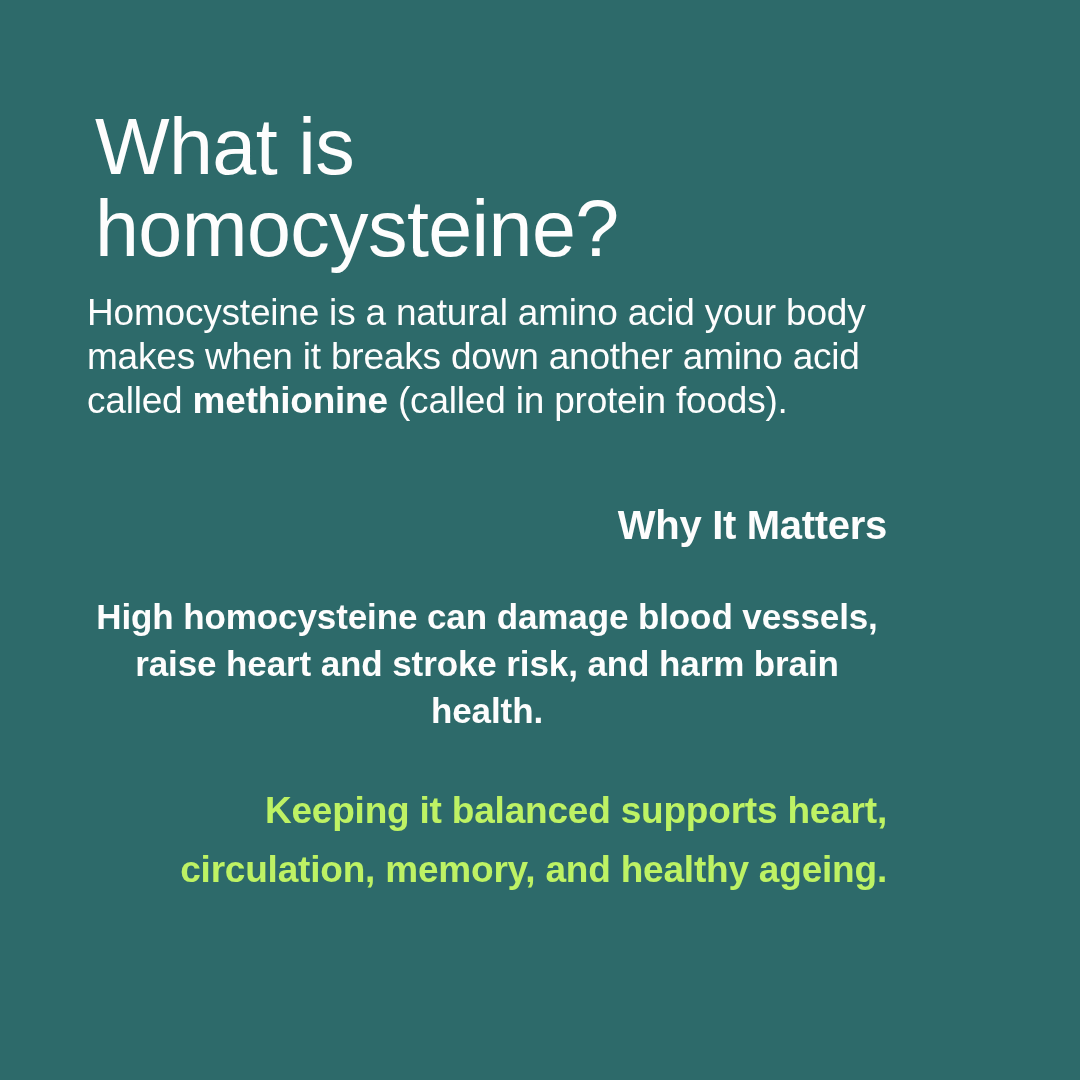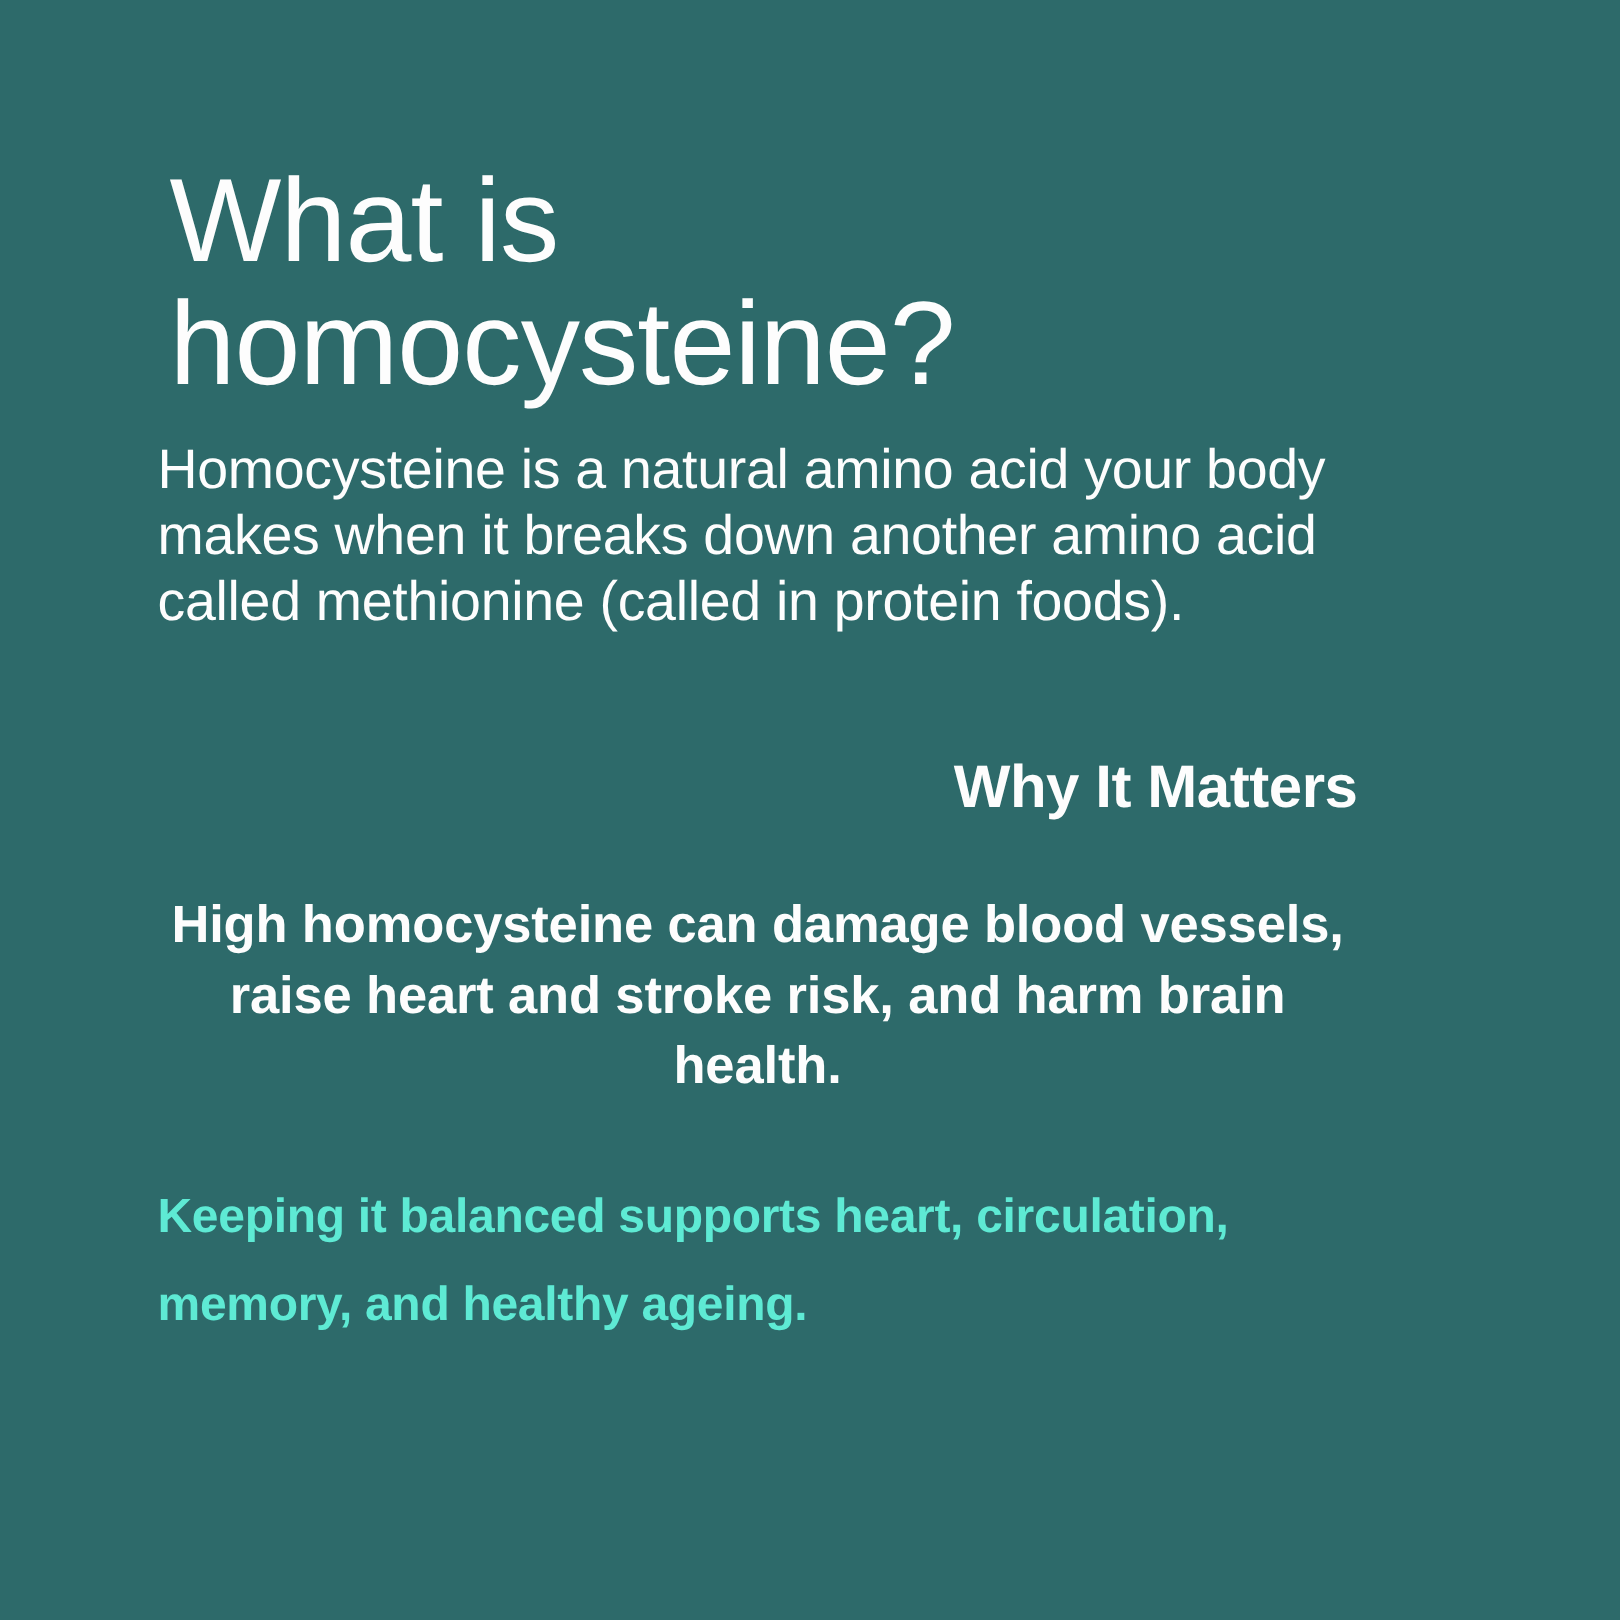--- a/index.html
+++ b/index.html
@@ -16,21 +16,21 @@
   #slide {
     position: relative;
     width: 1080px;
     height: 1080px;
     background: #2D6A6A;
     box-sizing: border-box;
     overflow: hidden;
   }
   .content {
     position: absolute;
-    left: 105px;
+    left: 87px;
     top: 106px;
     width: 800px;
   }
   .headline {
     margin: 0;
     color: #FDFDFD;
     font-family: "Liberation Sans", sans-serif;
     font-size: 79px;
     font-weight: 300;
     line-height: 82px;
@@ -42,21 +42,21 @@
     margin: 0;
     padding-top: 21px;
     color: #FDFDFD;
     font-size: 37px;
     font-weight: 400;
     line-height: 44px;
     letter-spacing: -0.2px;
     max-width: 800px;
   }
   .lede .bold-term {
-    font-weight: 400;
+    font-weight: 700;
   }
   .section-heading {
     margin: 0;
     padding-top: 78px;
     color: #FDFDFD;
     font-size: 40px;
     font-weight: 700;
     line-height: 48px;
     letter-spacing: -0.3px;
     text-align: right;
@@ -68,26 +68,27 @@
     font-size: 35px;
     font-weight: 700;
     line-height: 47px;
     letter-spacing: -0.1px;
     max-width: 800px;
     text-align: center;
   }
   .body-emphasis {
     margin: 0;
     padding-top: 47px;
-    color: #5eead4;
-    font-size: 32px;
+    color: #bef264;
+    font-size: 37px;
     font-weight: 700;
     line-height: 59px;
     letter-spacing: -0.2px;
     max-width: 800px;
+    text-align: right;
   }
 </style>
 </head>
 <body>
 
 <div id="slide">
   <div class="content">
 
     <h1 class="headline">What is
 homocysteine?</h1>

